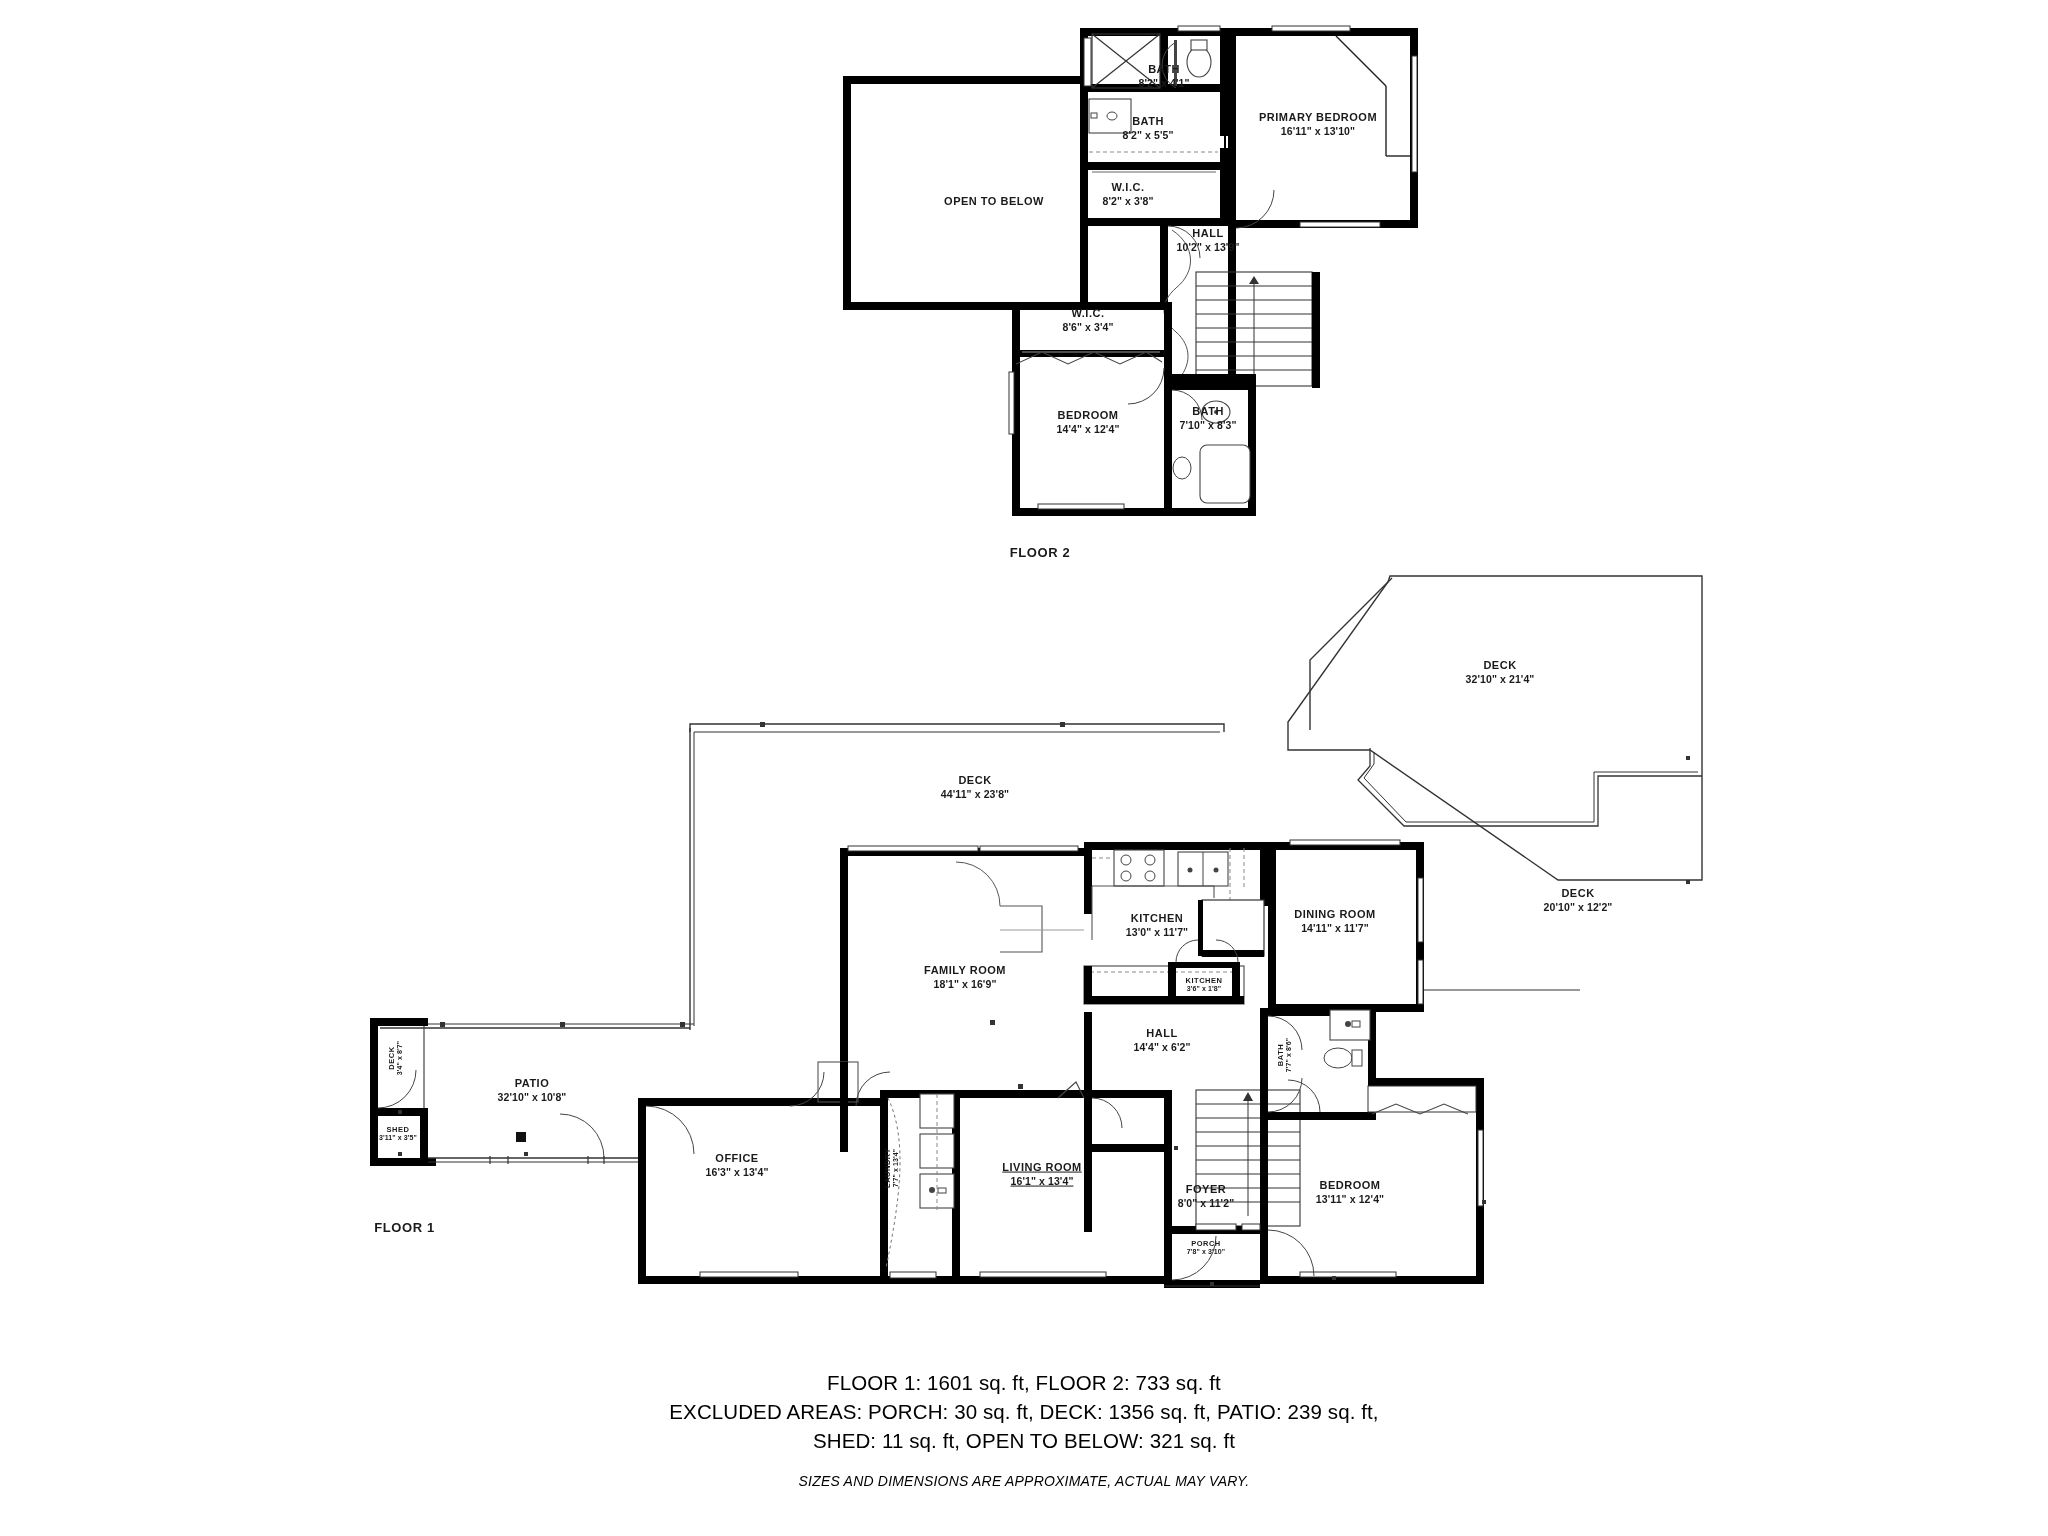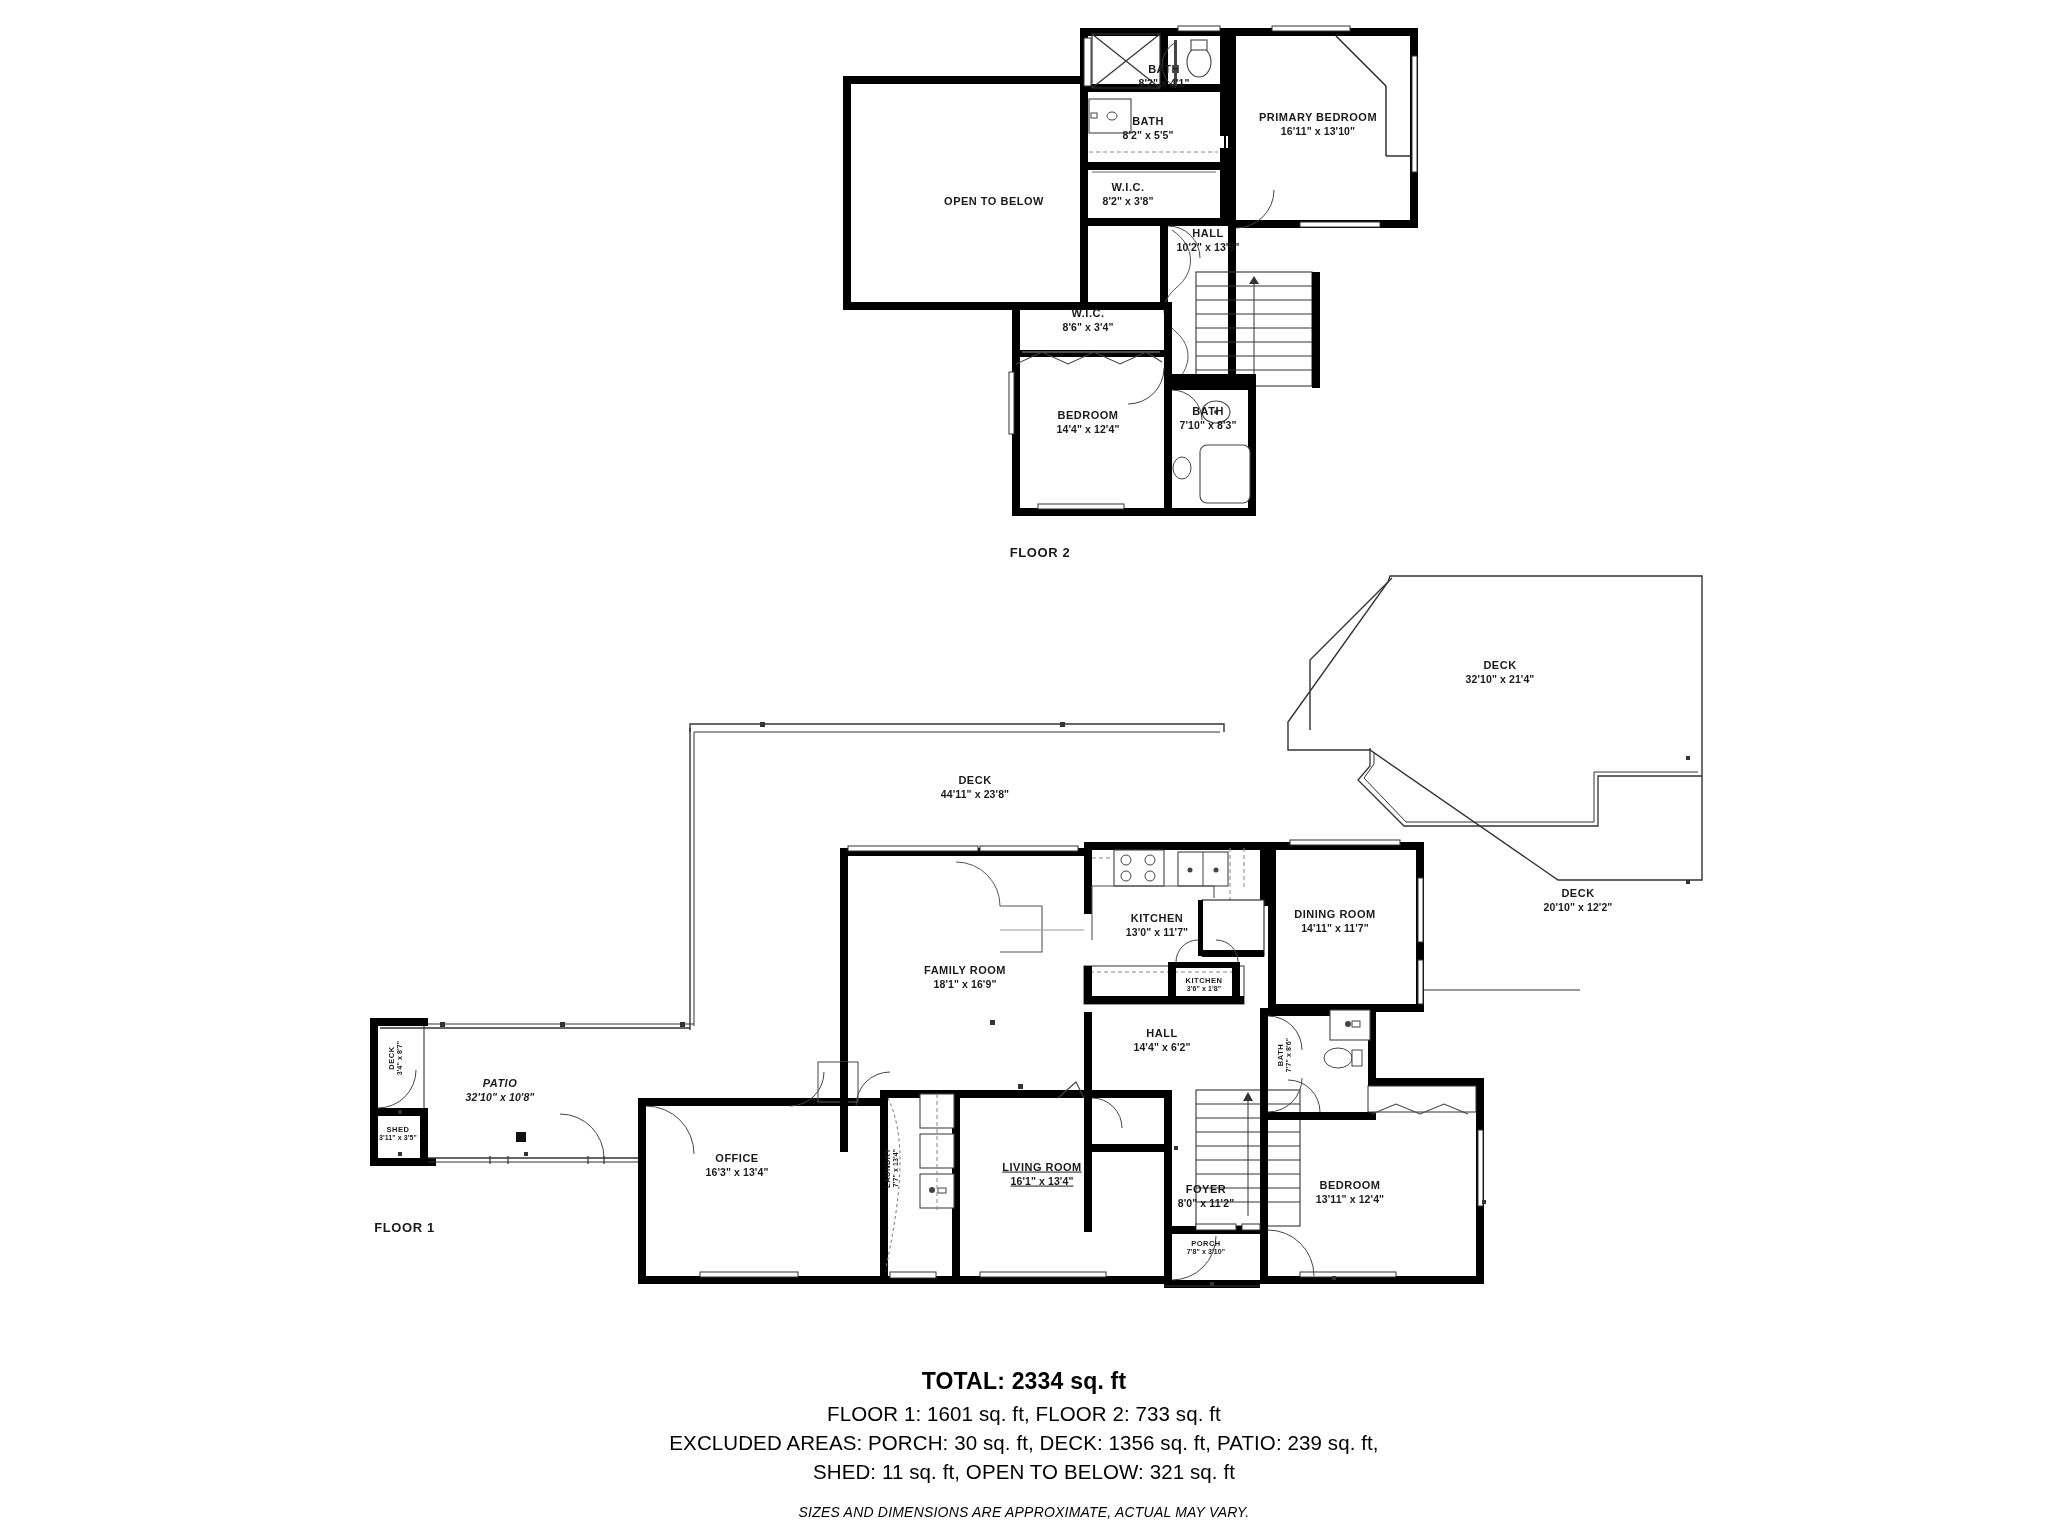--- a/index.html
+++ b/index.html
@@ -540,21 +540,21 @@
 <div class="lbl rot tiny" style="left:396px; top:1058px;">
   <span class="nm">DECK</span>
   <span class="dim">3'4" x 8'7"</span>
 </div>
 
 <div class="lbl tiny" style="left:398px; top:1134px;">
   <span class="nm">SHED</span>
   <span class="dim">3'11" x 3'5"</span>
 </div>
 
-<div class="lbl" style="left:500px; top:1090px;font-style:italic;">
+<div class="lbl" style="left:532px; top:1090px;">
   <span class="nm">PATIO</span>
   <span class="dim">32'10" x 10'8"</span>
 </div>
 
 <div class="lbl" style="left:1157px; top:925px;">
   <span class="nm">KITCHEN</span>
   <span class="dim">13'0" x 11'7"</span>
 </div>
 
 <div class="lbl tiny" style="left:1204px; top:985px;">
@@ -608,18 +608,17 @@
 </div>
 
 <div class="lbl tiny" style="left:1206px; top:1248px;">
   <span class="nm">PORCH</span>
   <span class="dim">7'8" x 3'10"</span>
 </div>
 
 <div class="floor-tag" style="left:396px; top:1227px;padding-left:17px;">FLOOR 1</div>
 
 <div id="summary">
-  <div class="total">TOTAL: 2334 sq. ft</div>
   <div class="line">FLOOR 1: 1601 sq. ft, FLOOR 2: 733 sq. ft</div>
   <div class="line">EXCLUDED AREAS: PORCH: 30 sq. ft, DECK: 1356 sq. ft, PATIO: 239 sq. ft,</div>
   <div class="line">SHED: 11 sq. ft, OPEN TO BELOW: 321 sq. ft</div>
   <div class="note">SIZES AND DIMENSIONS ARE APPROXIMATE, ACTUAL MAY VARY.</div>
 </div>
 
 </body></html>

